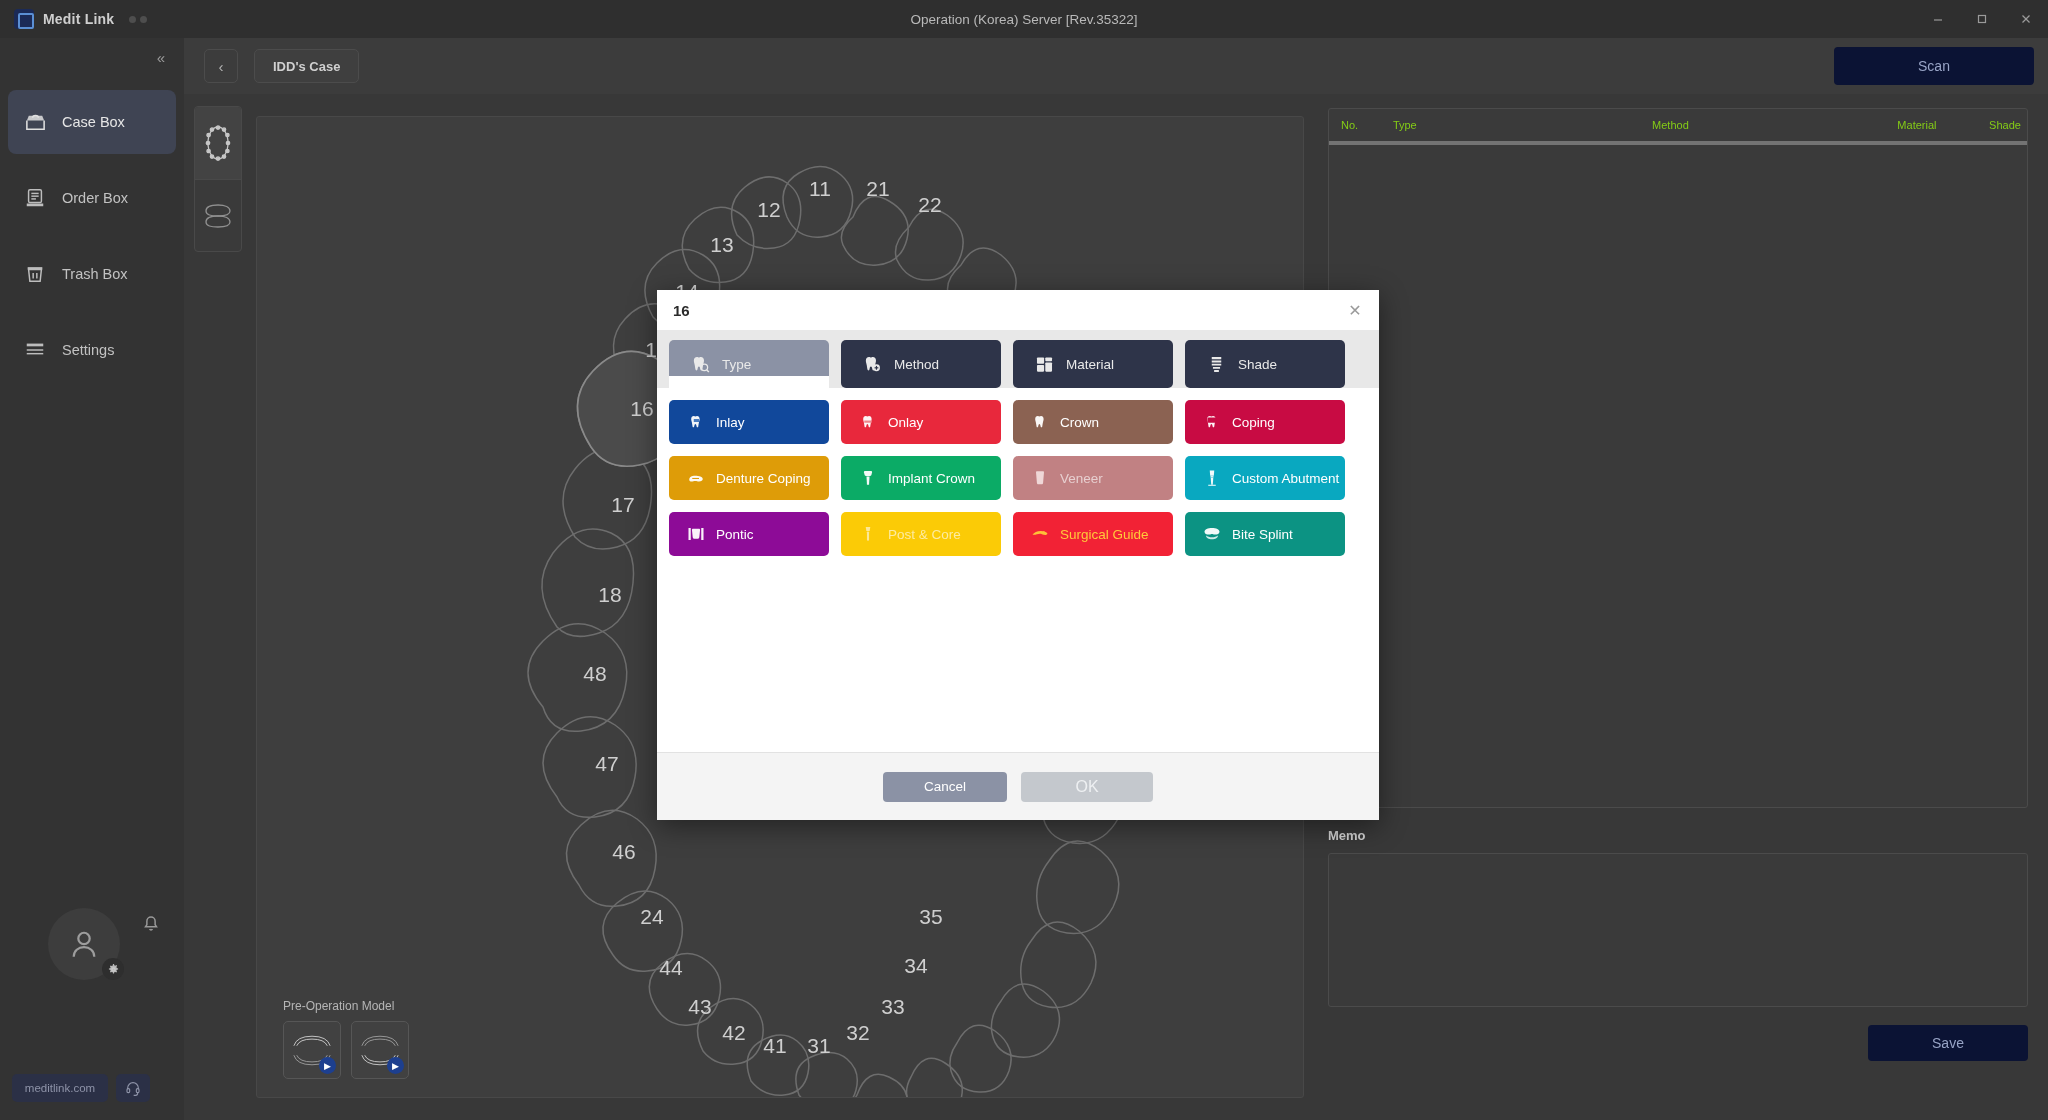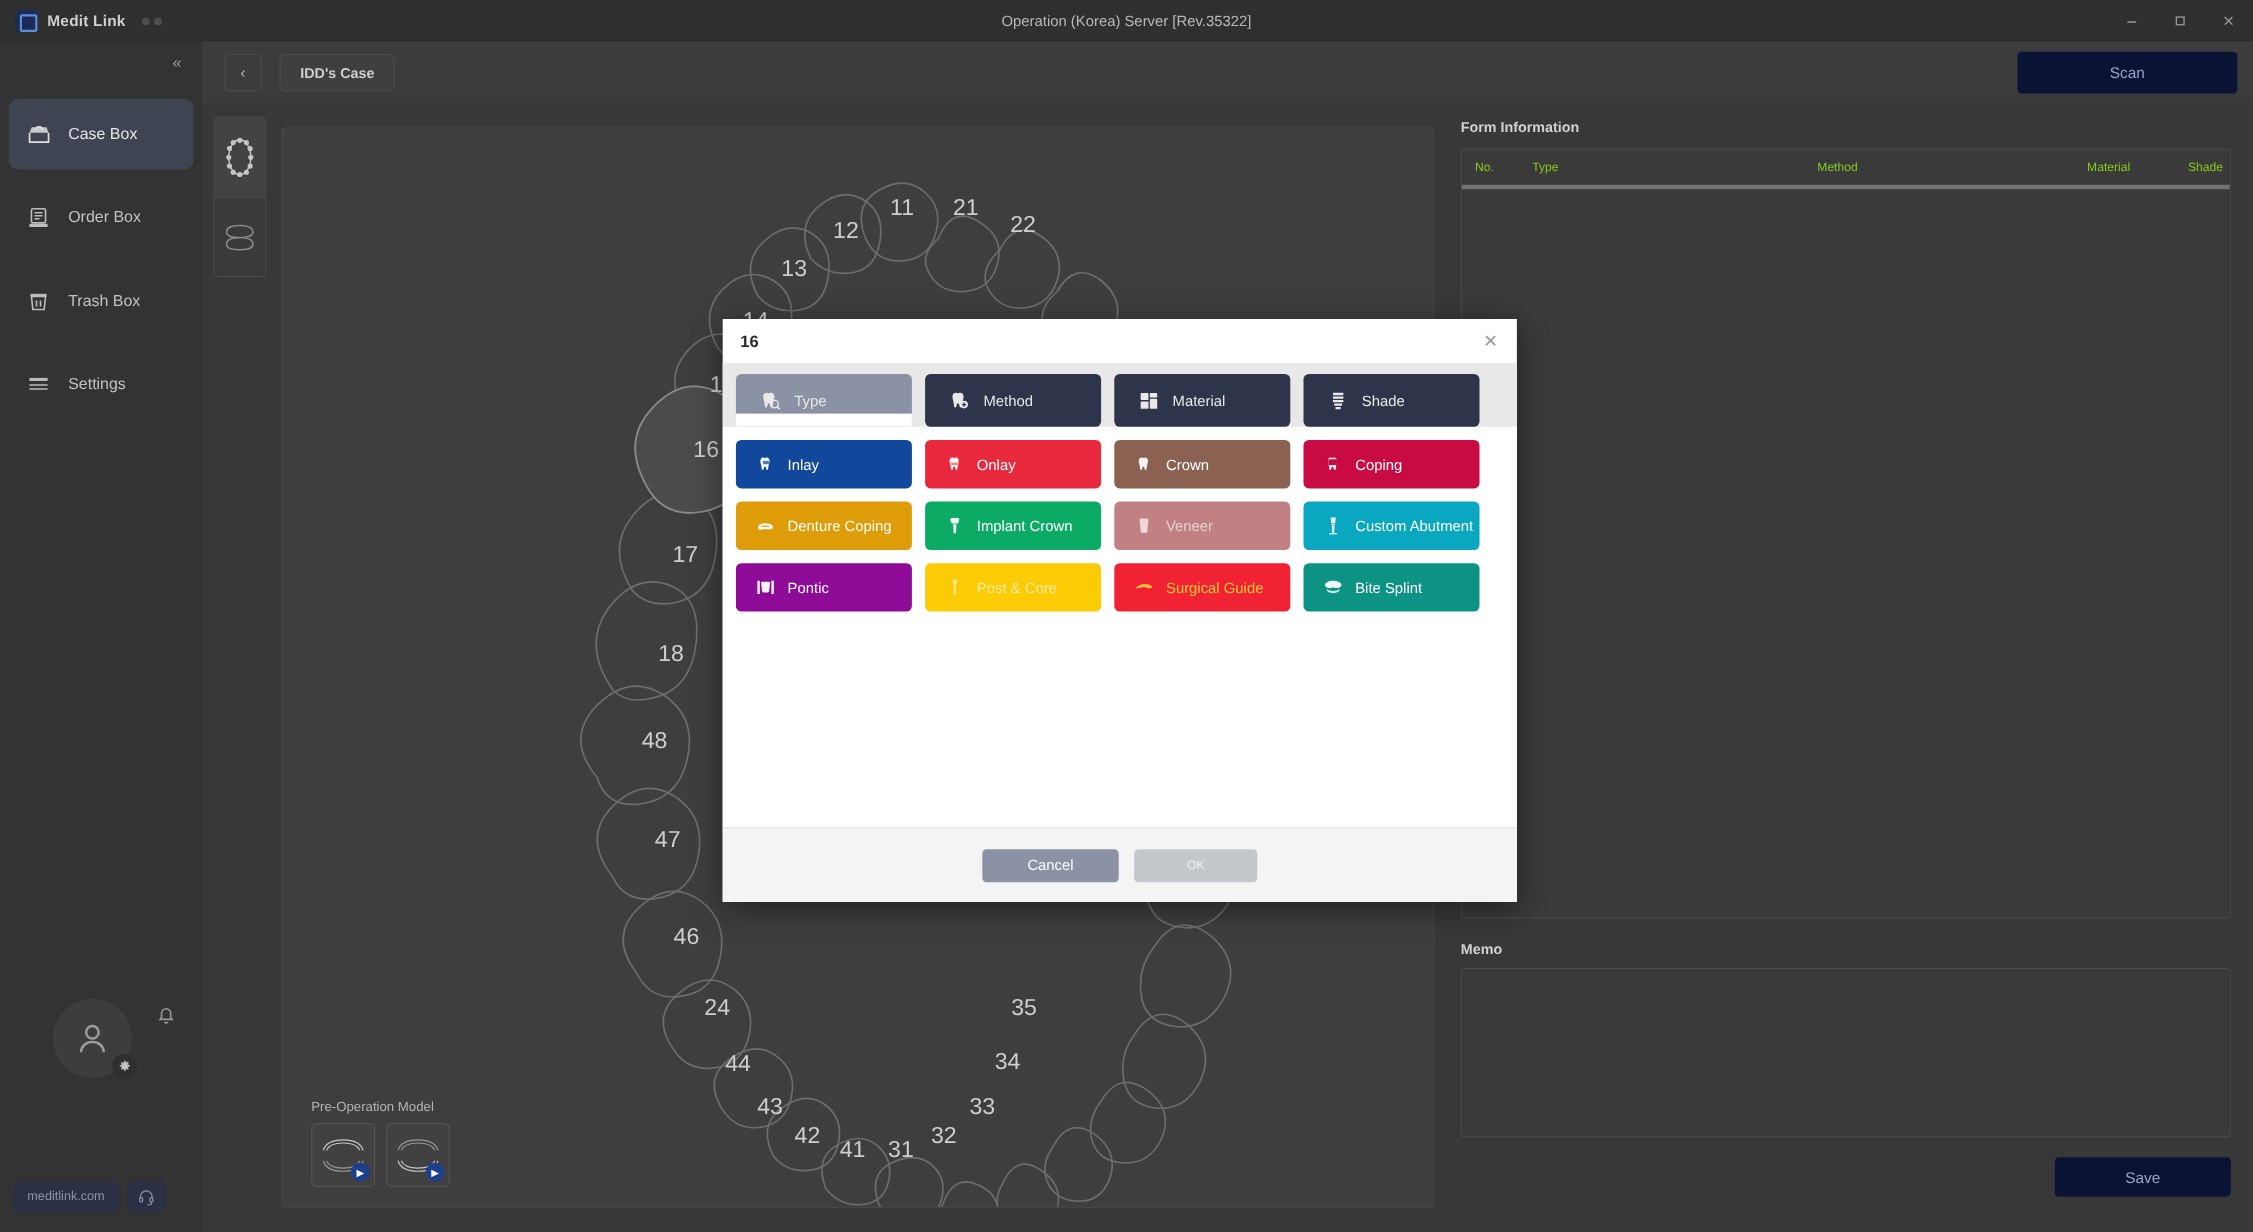--- a/index.html
+++ b/index.html
@@ -211,22 +211,22 @@
 
   .modal-foot {
     height: 68px; background: #f4f4f4; border-top: 1px solid #e2e2e2;
     display: flex; align-items: center; justify-content: center; gap: 14px;
   }
   .btn-cancel {
     width: 124px; height: 30px; border-radius: 4px; background: #8b92a5; color: #fff;
     font-size: 13.5px; display: flex; align-items: center; justify-content: center;
   }
   .btn-ok {
-    width: 112px; height: 30px; border-radius: 4px; background: #c4c8cd; color: #eef0f2;
-    font-size: 11px; display: flex; align-items: center; justify-content: center;
+    width: 132px; height: 30px; border-radius: 4px; background: #c4c8cd; color: #eef0f2;
+    font-size: 16px; display: flex; align-items: center; justify-content: center;
   }
 </style>
 </head>
 <body>
 
 <div class="app">
 
   <div class="titlebar">
     <div class="brand">
       <span class="brand-logo"></span>
@@ -475,21 +475,20 @@
                 <path d="M3 3 q3 10 19 10 t19-10"></path>
                 <path d="M6 3 q3 7 16 7 t16-7"></path>
               </svg>
             <div class="thumb-badge">▶</div>
           </div>
         </div>
       </div>
     </div>
 
     <div class="rightpanel">
-      <div class="panel-title">Form Information</div>
       <div class="form-table">
         <div class="form-thead">
           <div class="th th-no">No.</div>
           <div class="th th-type">Type</div>
           <div class="th th-method">Method</div>
           <div class="th th-material">Material</div>
           <div class="th th-shade">Shade</div>
         </div>
         <div class="form-tbody"></div>
       </div>

